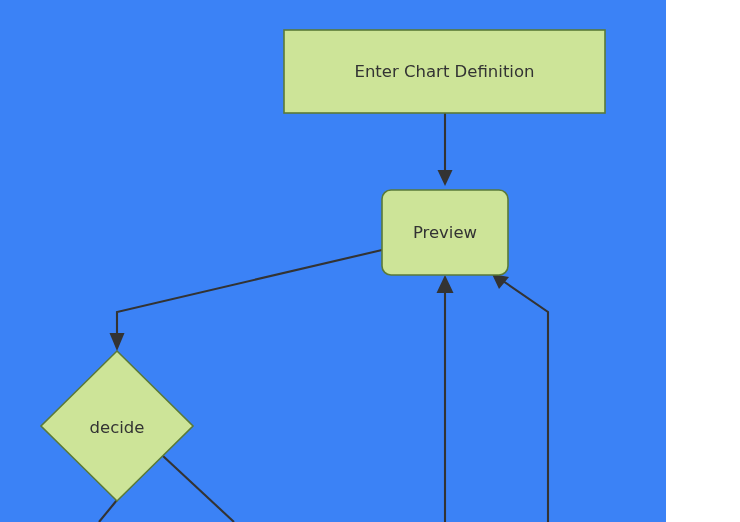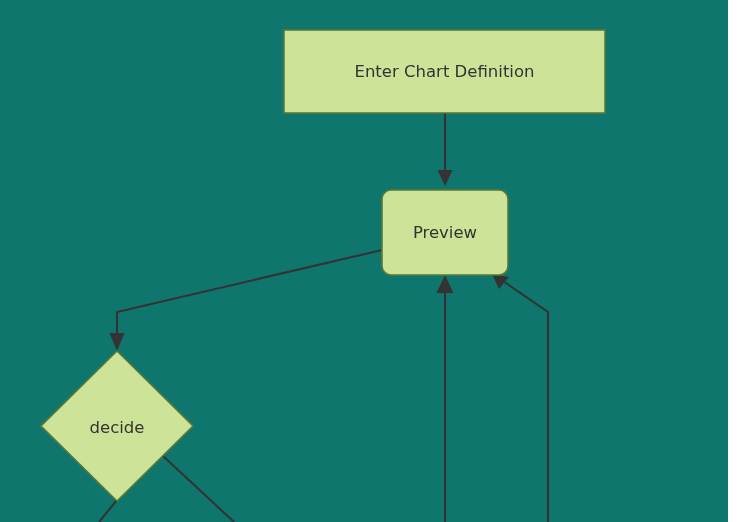--- a/index.html
+++ b/index.html
@@ -9,23 +9,23 @@
     background: #ffffff;
   }
   body {
     width: 740px;
     height: 522px;
     overflow: hidden;
     font-family: "DejaVu Sans", "Liberation Sans", sans-serif;
   }
   #diagram-root {
     position: relative;
-    width: 728px;
+    width: 666px;
     height: 522px;
-    background: #0f766e;
+    background: #3b82f6;
   }
   #flow-svg {
     position: absolute;
     top: 0;
     left: 0;
     width: 740px;
     height: 522px;
     display: block;
   }
   .node-shape {

